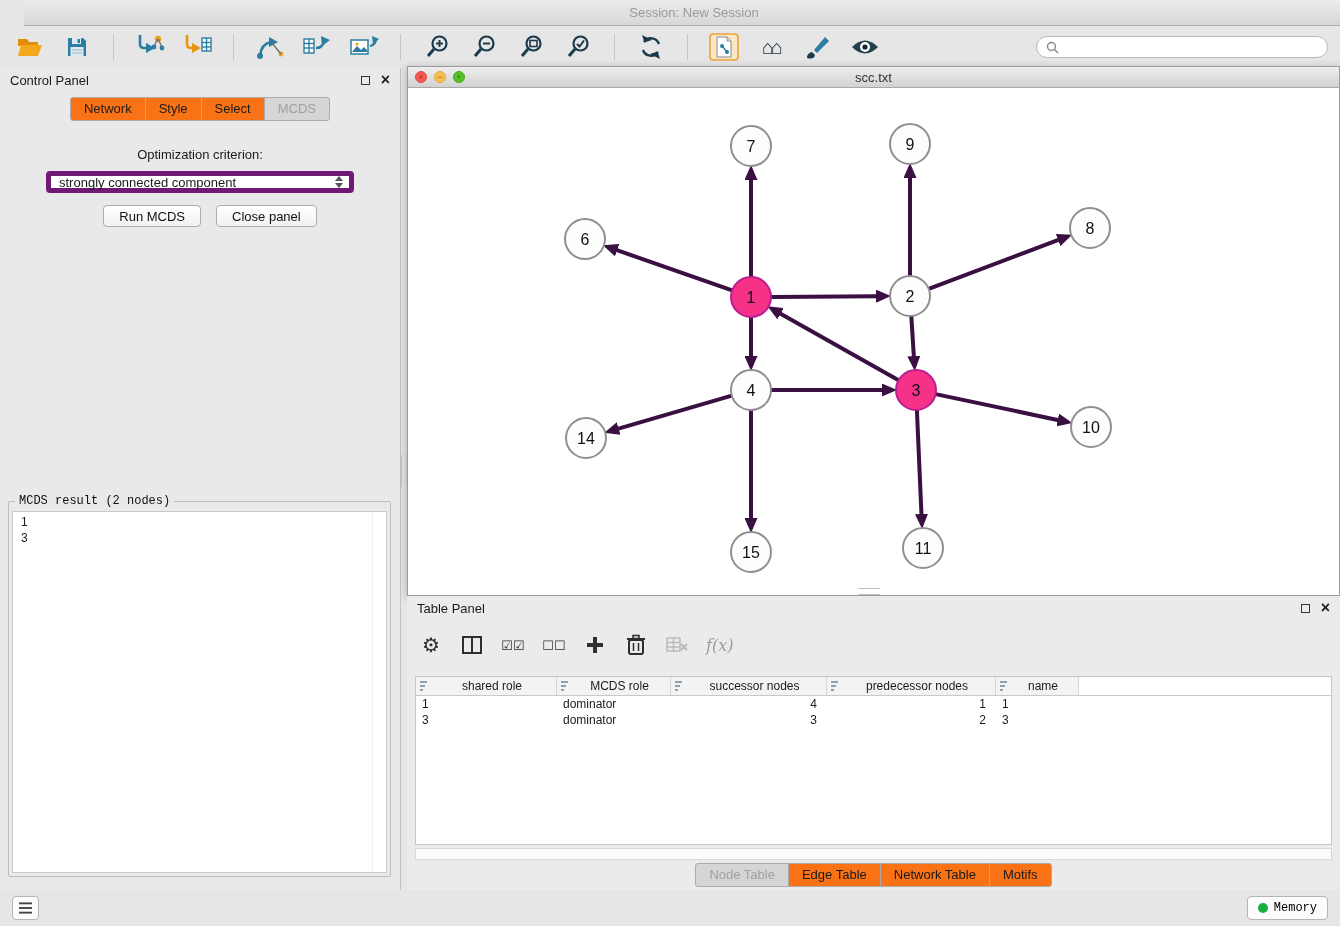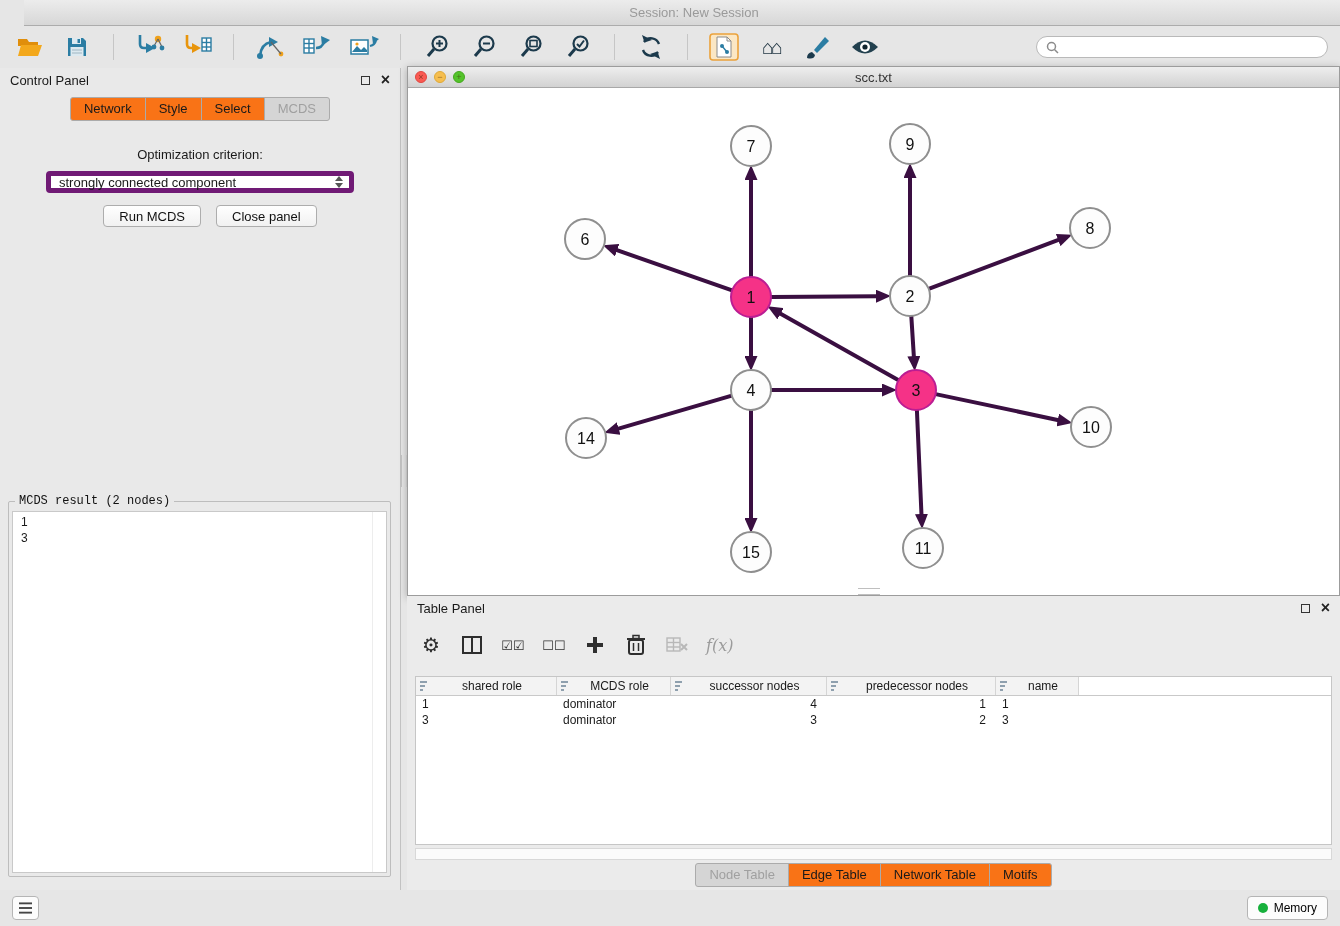--- a/index.html
+++ b/index.html
@@ -142,21 +142,21 @@
 
   
   .statusbar {
     position: absolute; left: 0; bottom: 0; width: 1340px; height: 36px;
     display: flex; align-items: center; justify-content: space-between; padding: 0 12px;
   }
   .menu-btn { width: 27px; height: 24px; border: 1px solid #B5B5B5; border-radius: 4px;
               background: #FCFCFC; display: flex; align-items: center; justify-content: center; cursor: pointer; }
   .memory-btn { height: 24px; border: 1px solid #B5B5B5; border-radius: 4px; background: #FCFCFC;
                 display: flex; align-items: center; gap: 6px; padding: 0 10px; font-size: 12px; cursor: pointer;
-                font-family: Liberation Sans, sans-serif; }
+                font-family: Liberation Mono, monospace; }
   .dot { width: 10px; height: 10px; border-radius: 50%; background: #17B03C; }
 </style>
 </head>
 <body>
 
 <div class="app">
 
   <div class="titlebar">
     <span>Session: New Session</span>
   </div>

